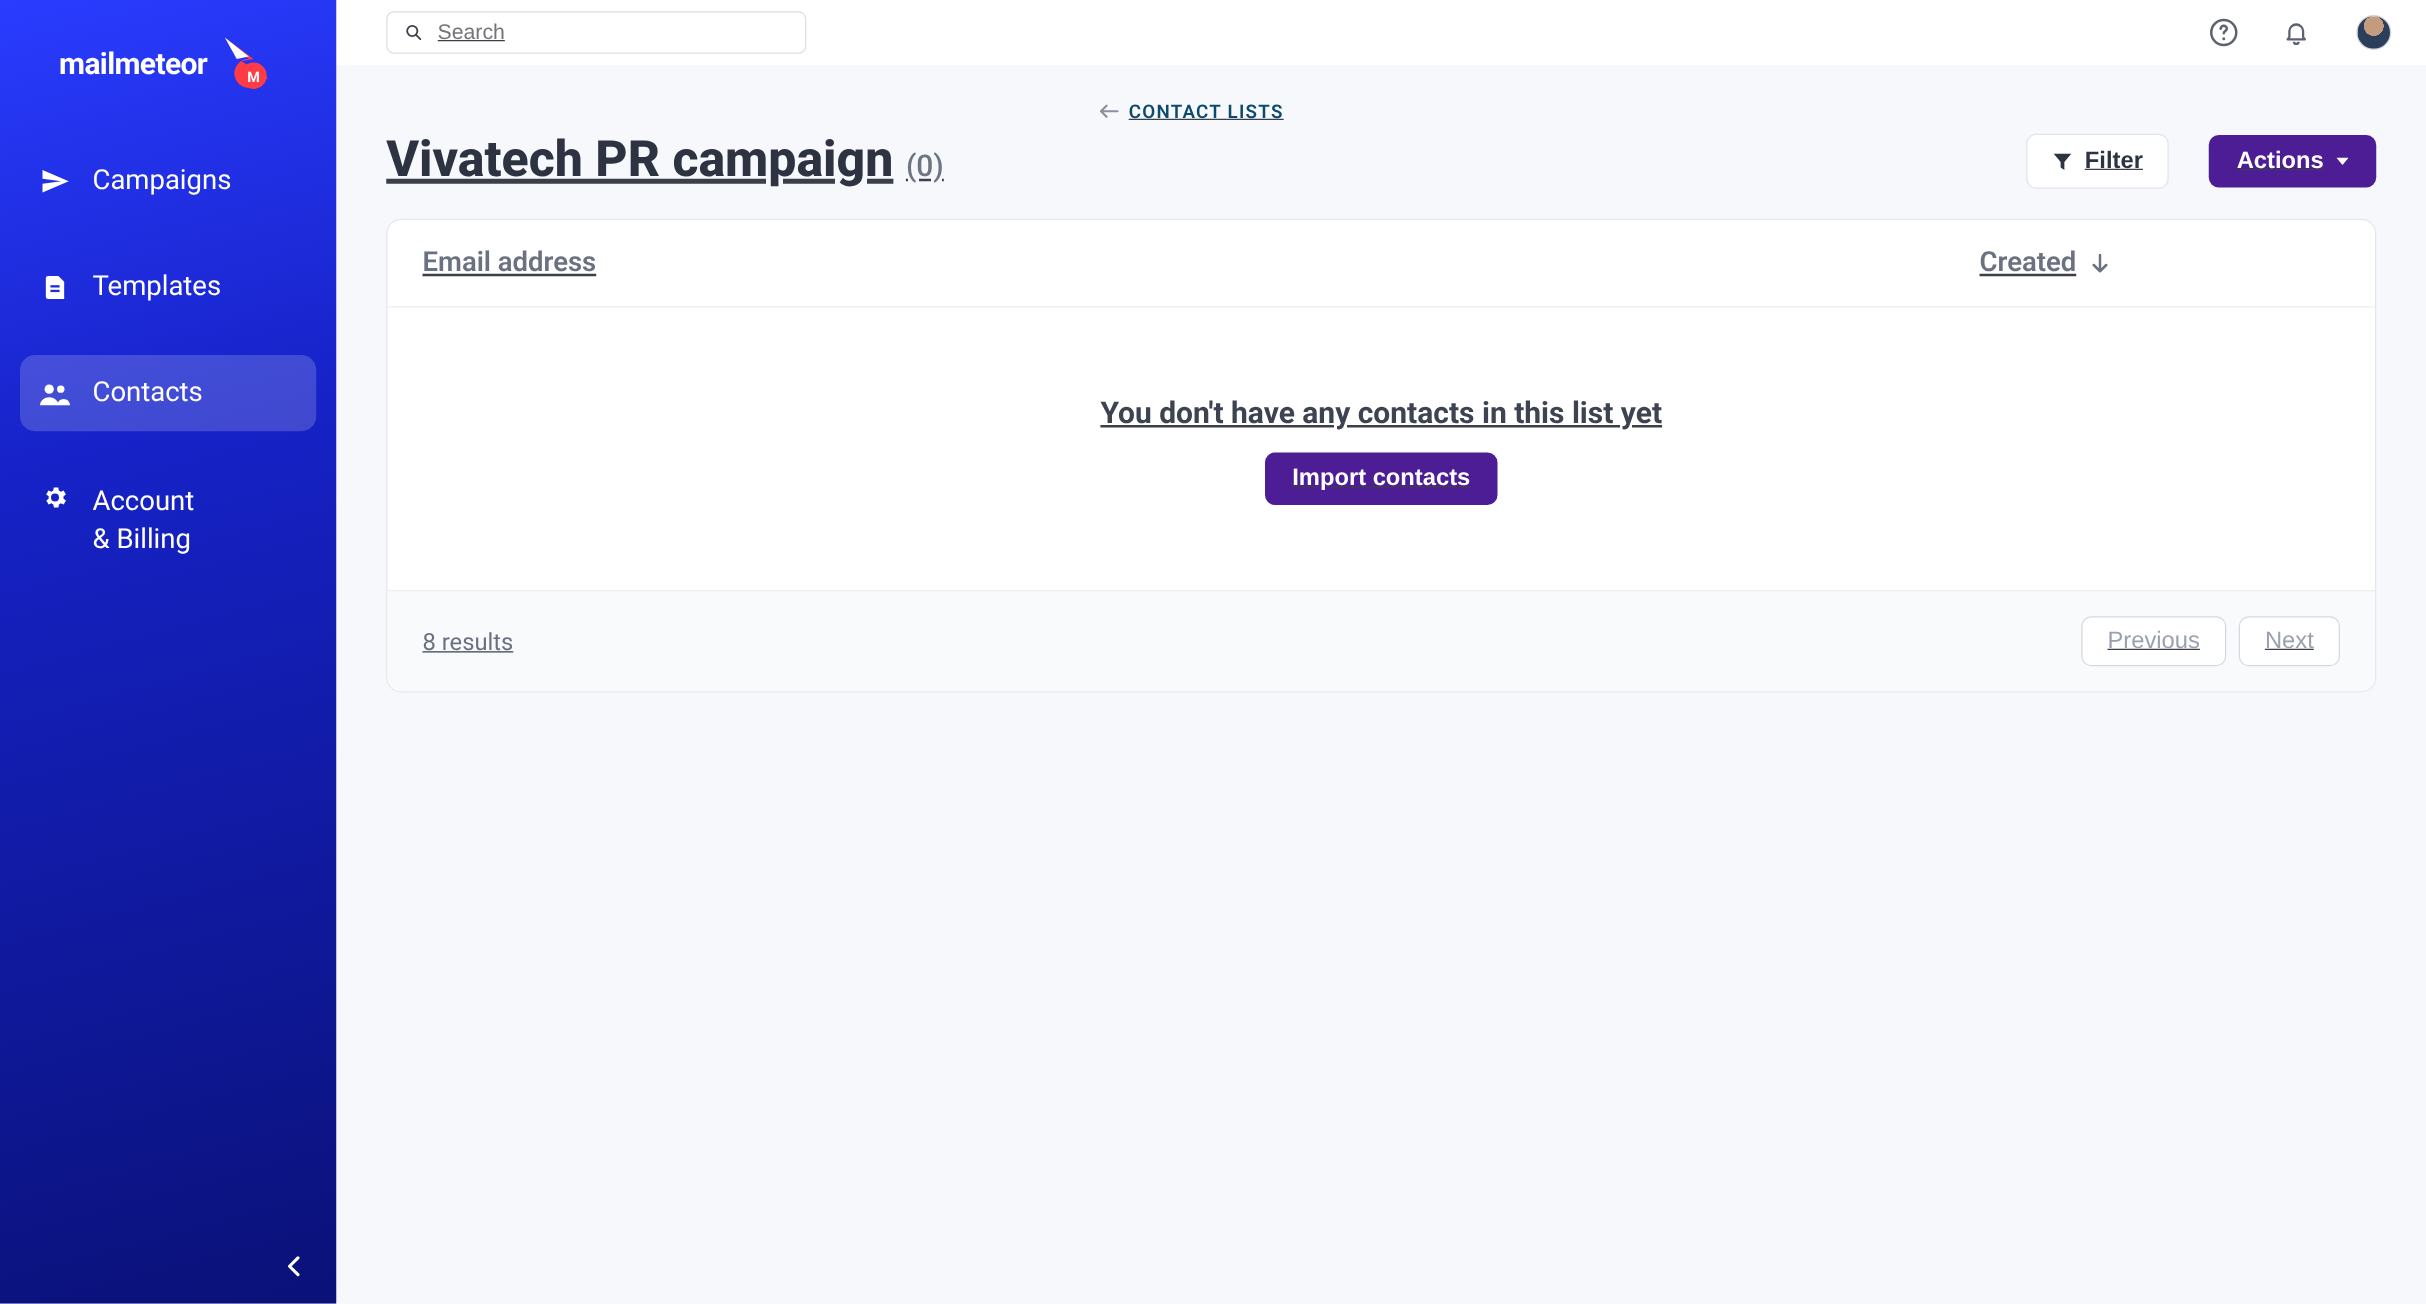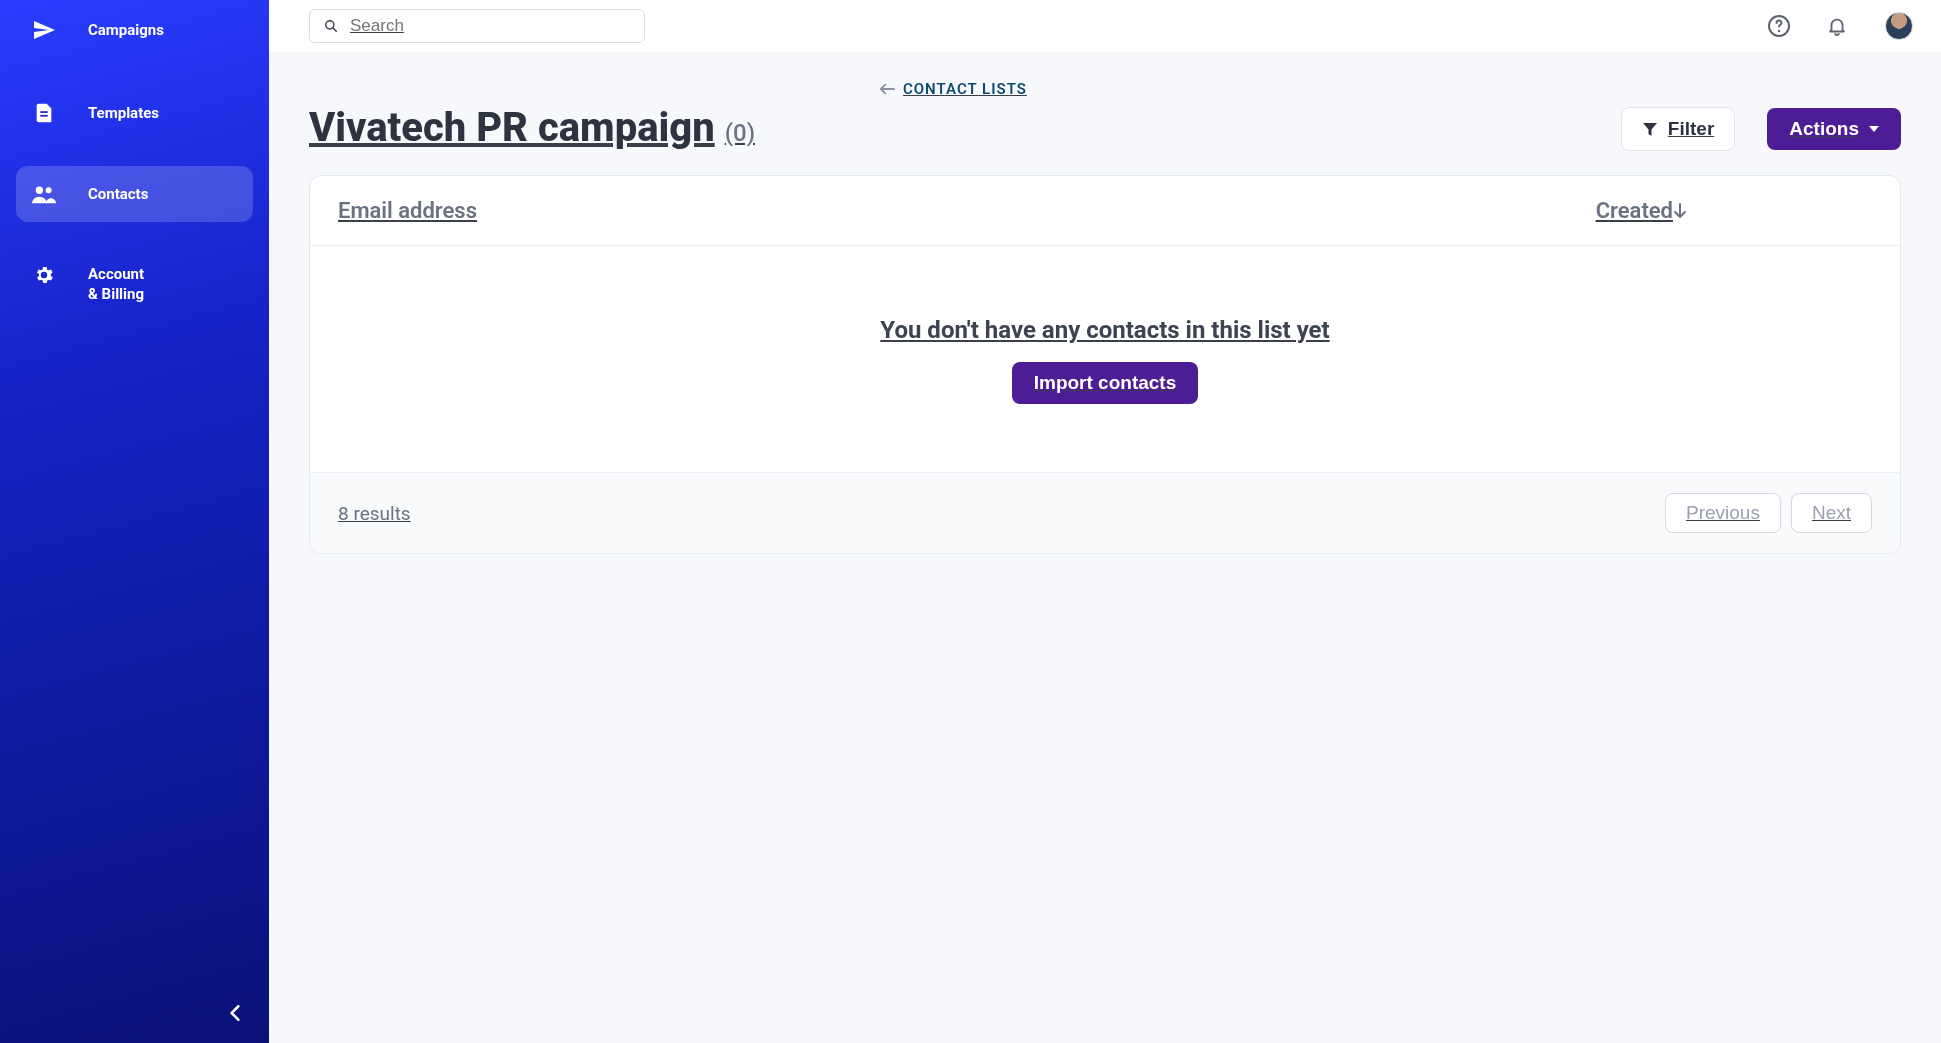--- a/index.html
+++ b/index.html
@@ -42,25 +42,25 @@
 
   .nav {
     padding: 0 16px;
     display: flex;
     flex-direction: column;
     gap: 24px;
   }
   .nav-item {
     display: flex;
     align-items: center;
-    gap: 32px;
+    gap: 18px;
     padding: 18px 16px;
     border-radius: 12px;
-    font-size: 15px;
-    font-weight: 700;
+    font-size: 22px;
+    font-weight: 400;
     cursor: pointer;
     color: #fff;
   }
   .nav-item.active {
     background: rgba(255,255,255,0.18);
   }
   .nav-item .icon {
     width: 24px;
     display: flex; align-items: center; justify-content: center;
     flex-shrink: 0;
@@ -201,21 +201,21 @@
   }
   .card-header {
     display: flex;
     padding: 22px 28px;
     border-bottom: 1px solid #eceef3;
     color: #6a7180;
     font-size: 22px;
     font-weight: 600;
   }
   .card-header .col-email { flex: 1; }
-  .card-header .col-created { display: flex; align-items: center; gap: 0; cursor: pointer; padding-right: 185px;}
+  .card-header .col-created { display: flex; align-items: center; gap: 12px; cursor: pointer; padding-right: 185px;}
   .card-empty {
     padding: 70px 0 68px;
     display: flex;
     flex-direction: column;
     align-items: center;
     gap: 18px;
   }
   .card-empty-title {
     font-size: 24px;
     font-weight: 700;
@@ -242,20 +242,31 @@
     cursor: pointer;
     margin-left: 10px;
   }
 
   svg { display: block; }
 </style>
 </head>
 <body>
 
 <aside class="sidebar">
+  <div class="logo-wrap">
+    <span class="logo-text">mailmeteor</span>
+    <span class="logo-meteor">
+      <svg viewBox="0 0 48 48">
+          <path d="M4 2 L28 20 L18 22 L40 36 L24 44 A12 12 0 1 1 24 20 Z" fill="#ff3b46"></path>
+          <path d="M4 2 L24 18 L14 20 Z" fill="#fff"></path>
+          <circle cx="28" cy="34" r="11" fill="#ff3b46"></circle>
+          <text x="28" y="39" text-anchor="middle" font-size="12" fill="#fff" font-weight="700">M</text>
+        </svg>
+    </span>
+  </div>
 
   <nav class="nav">
     <div class="nav-item">
       <span class="icon">
         <svg width="24" height="24" viewBox="0 0 24 24" fill="currentColor">
             <path d="M2 21l21-9L2 3v7l15 2-15 2v7z"></path>
           </svg>
       </span>
       <span class="nav-label">Campaigns</span>
     </div>

